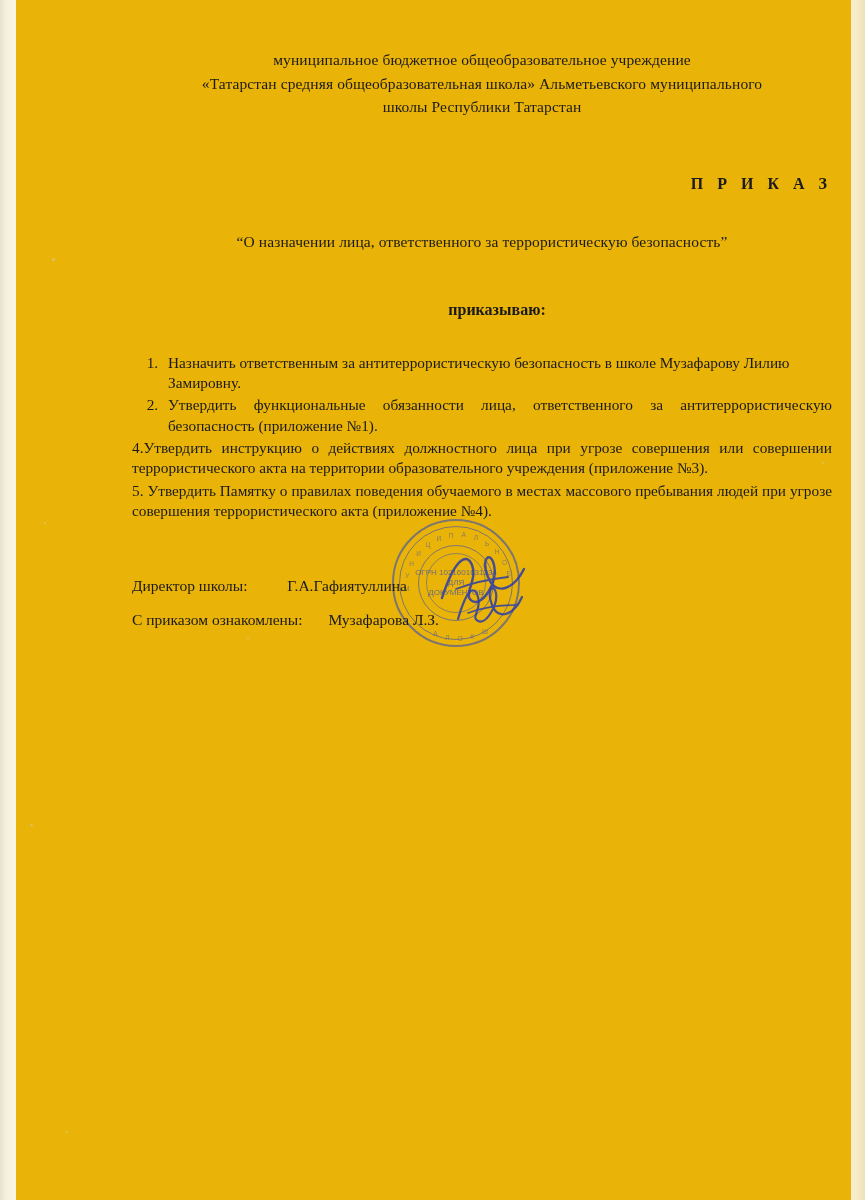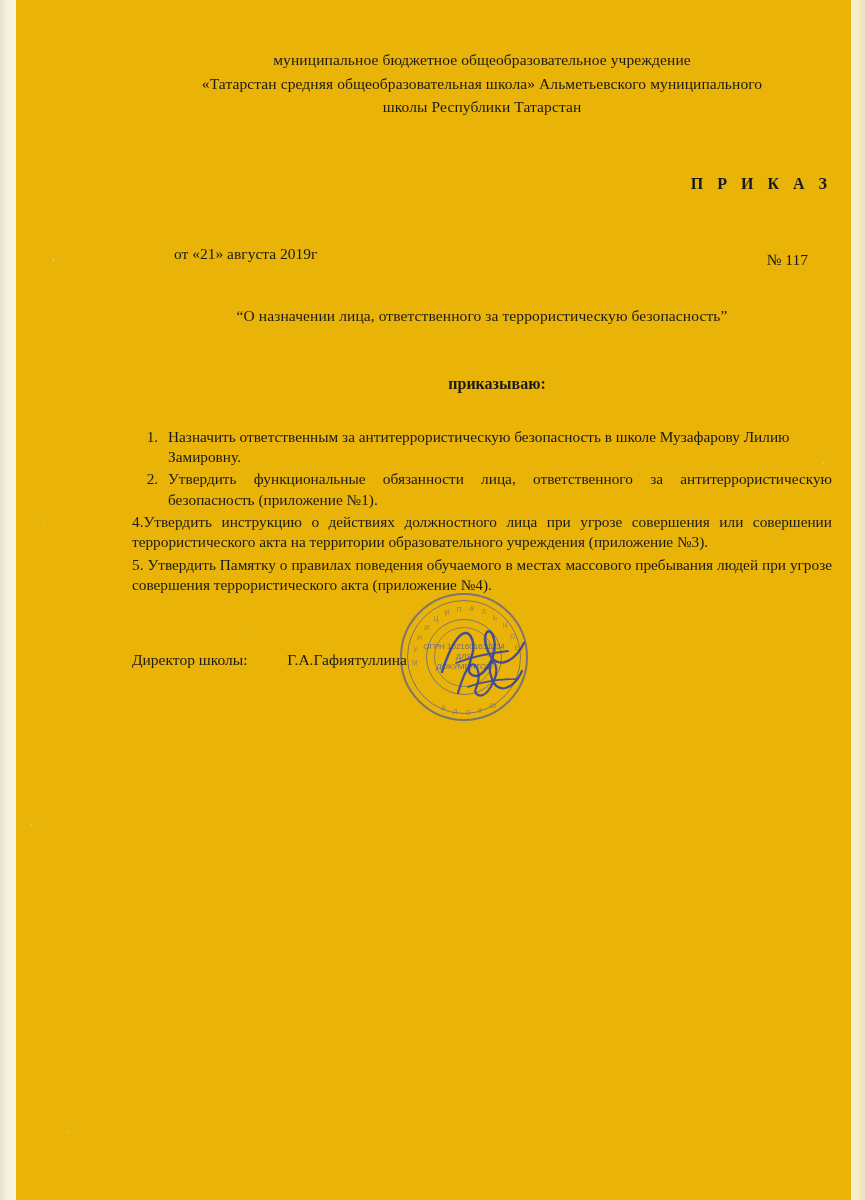--- a/index.html
+++ b/index.html
@@ -134,21 +134,21 @@
   .sign-label { display: inline-block; }
   .sign-name {
     display: inline-block;
     margin-left: 36px;
   }
   .sign-name.second { margin-left: 22px; }
 
   
   .stamp {
     position: absolute;
-    left: 268px;
+    left: 260px;
     top: -58px;
     width: 128px;
     height: 128px;
     pointer-events: none;
   }
   .stamp .ring {
     position: absolute;
     border-radius: 50%;
     border: 2px solid #3a4fb0;
     opacity: .62;
@@ -211,24 +211,20 @@
   <div class="content">
 
     <div class="header-block">
       <div>муниципальное бюджетное общеобразовательное учреждение</div>
       <div>«Татарстан средняя общеобразовательная школа» Альметьевского муниципального</div>
       <div>школы Республики Татарстан</div>
     </div>
 
     <div class="order-title">П Р И К А З</div>
 
-    <div class="date-row">
-      <span class="date-left">от  «21»  августа 2019г</span>
-      <span class="date-right">№  117</span>
-    </div>
 
     <div class="subject">“О назначении лица, ответственного за террористическую безопасность”</div>
 
     <div class="command">приказываю:</div>
 
     <ol class="numbered">
       <li>Назначить ответственным за антитеррористическую  безопасность в школе Музафарову Лилию Замировну.</li>
       <li class="justify">Утвердить функциональные обязанности лица, ответственного за антитеррористическую безопасность (приложение №1).</li>
     </ol>
 
@@ -277,16 +273,20 @@
       <svg class="signature sig2" width="100" height="52" viewBox="0 0 100 52">
         <path d="M6 42 C 14 14, 22 6, 26 20 C 30 34, 18 40, 26 44 C 34 48, 46 28, 44 16 C 42 6, 34 12, 40 28 C 46 44, 62 38, 70 20" fill="none" stroke="#2b3da8" stroke-width="2.2" stroke-linecap="round"></path>
         <path d="M16 36 C 32 30, 50 28, 66 28" fill="none" stroke="#2b3da8" stroke-width="1.6" stroke-linecap="round"></path>
       </svg>
 
       <div class="sign-line">
         <span class="sign-label">Директор школы:</span>
         <span class="sign-name">Г.А.Гафиятуллина</span>
       </div>
 
+      <div class="sign-line">
+        <span class="sign-label">С приказом ознакомлены:</span>
+        <span class="sign-name second">Музафарова Л.З.</span>
+      </div>
 
     </div>
   </div>
 </div>
 
 </body></html>

